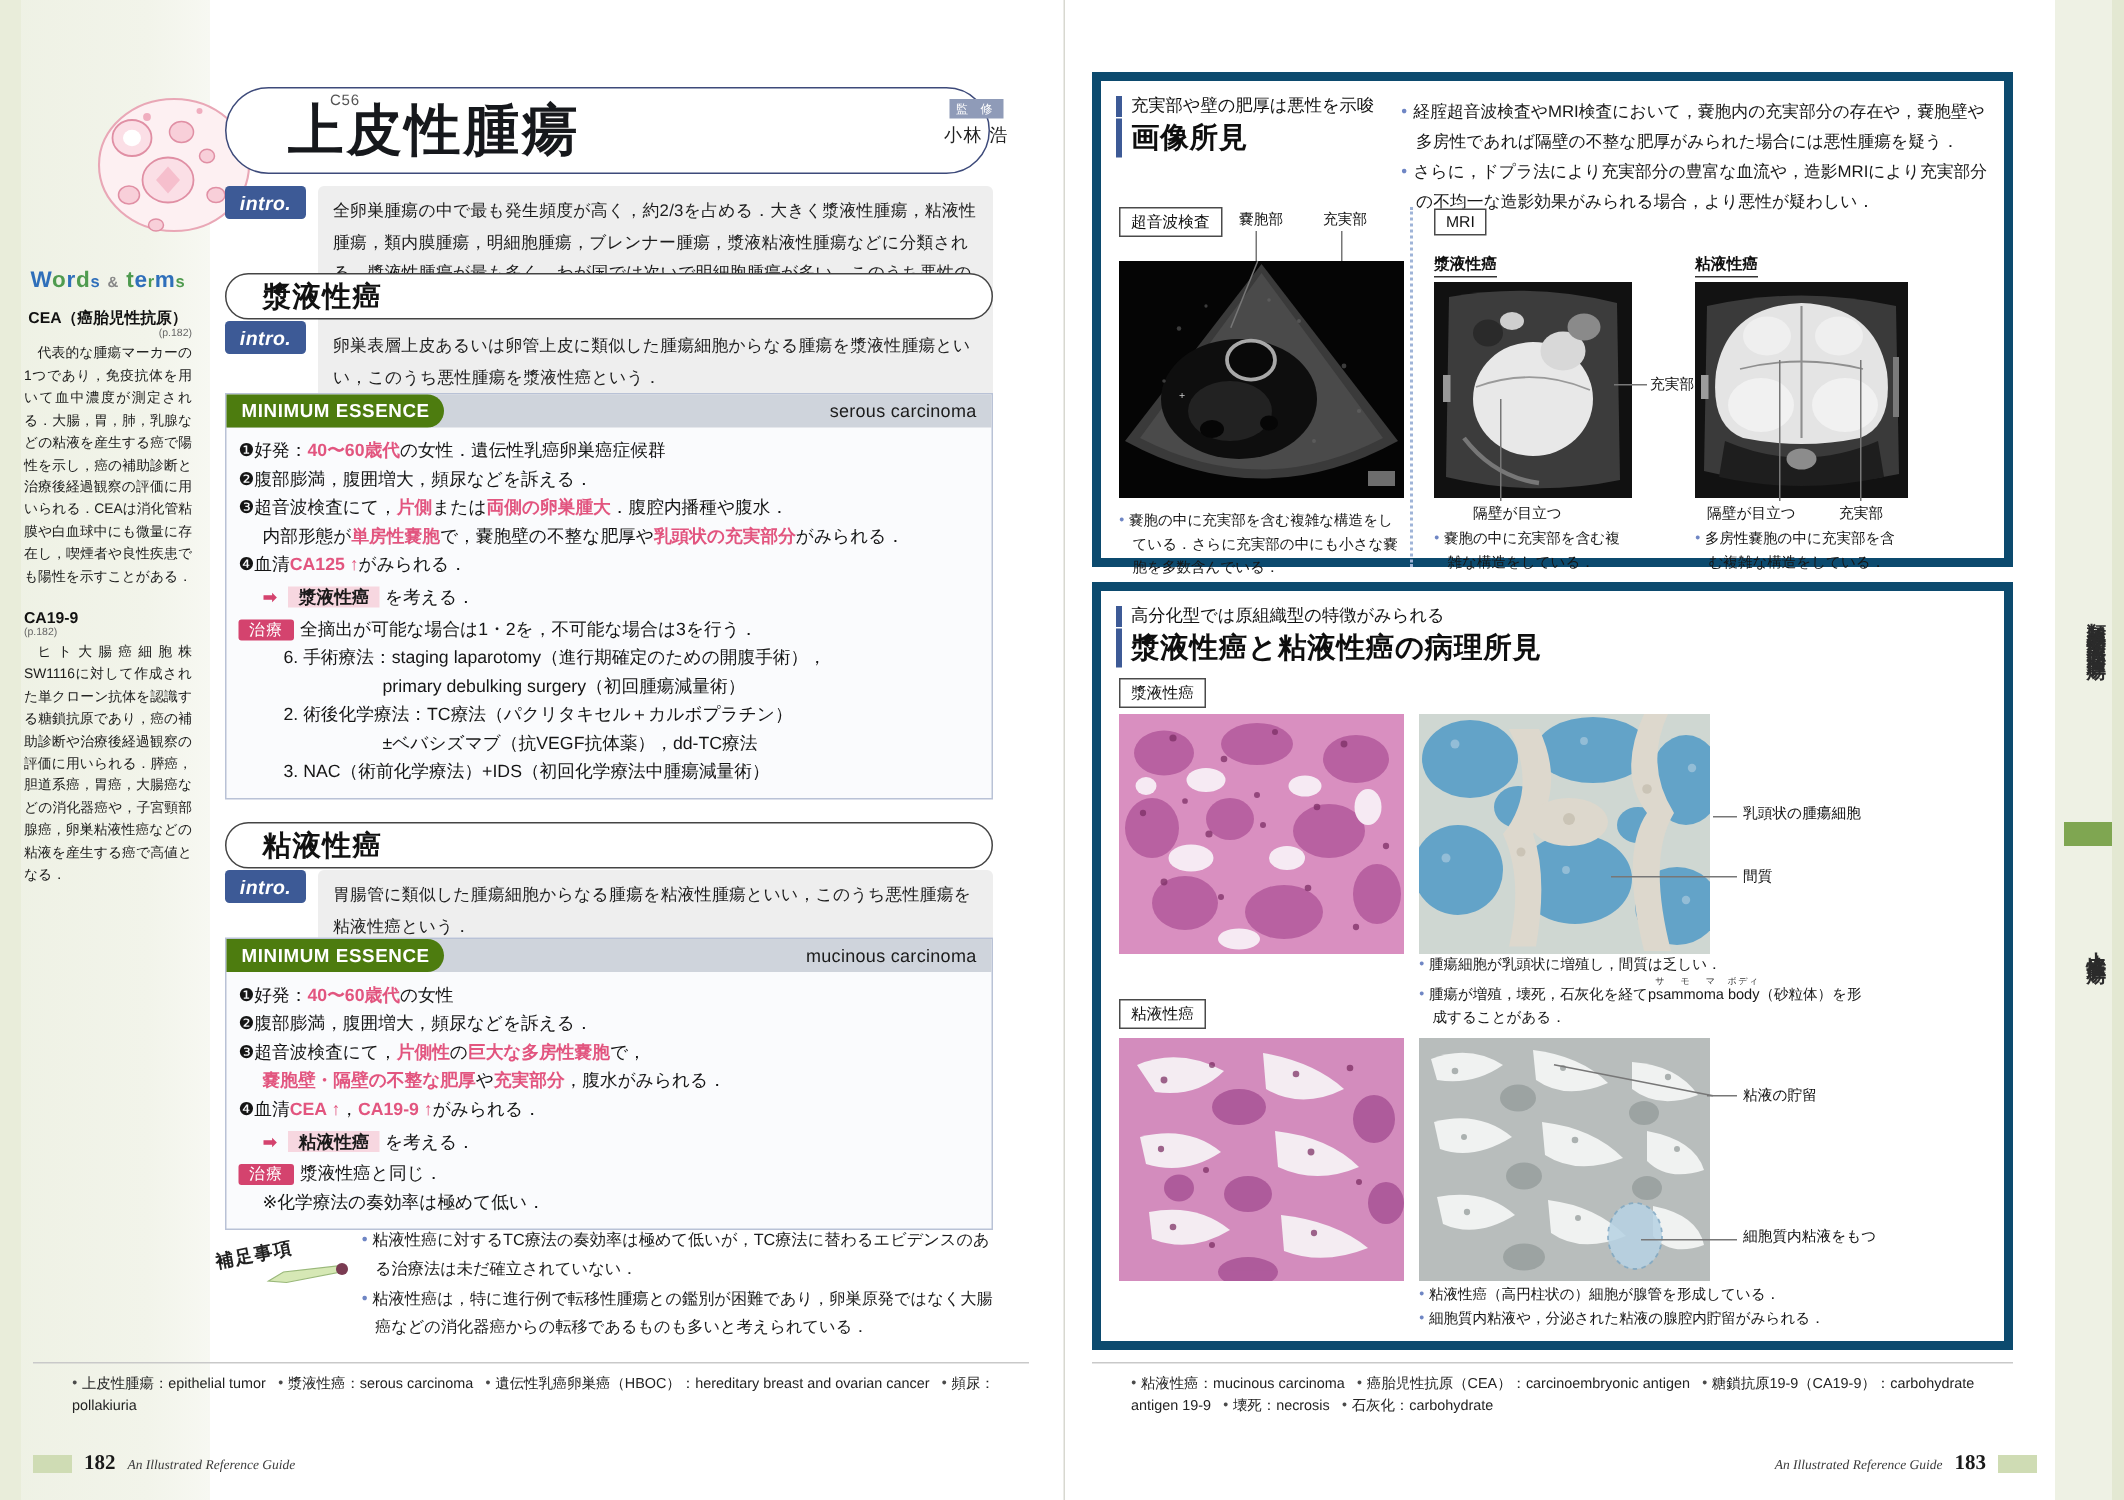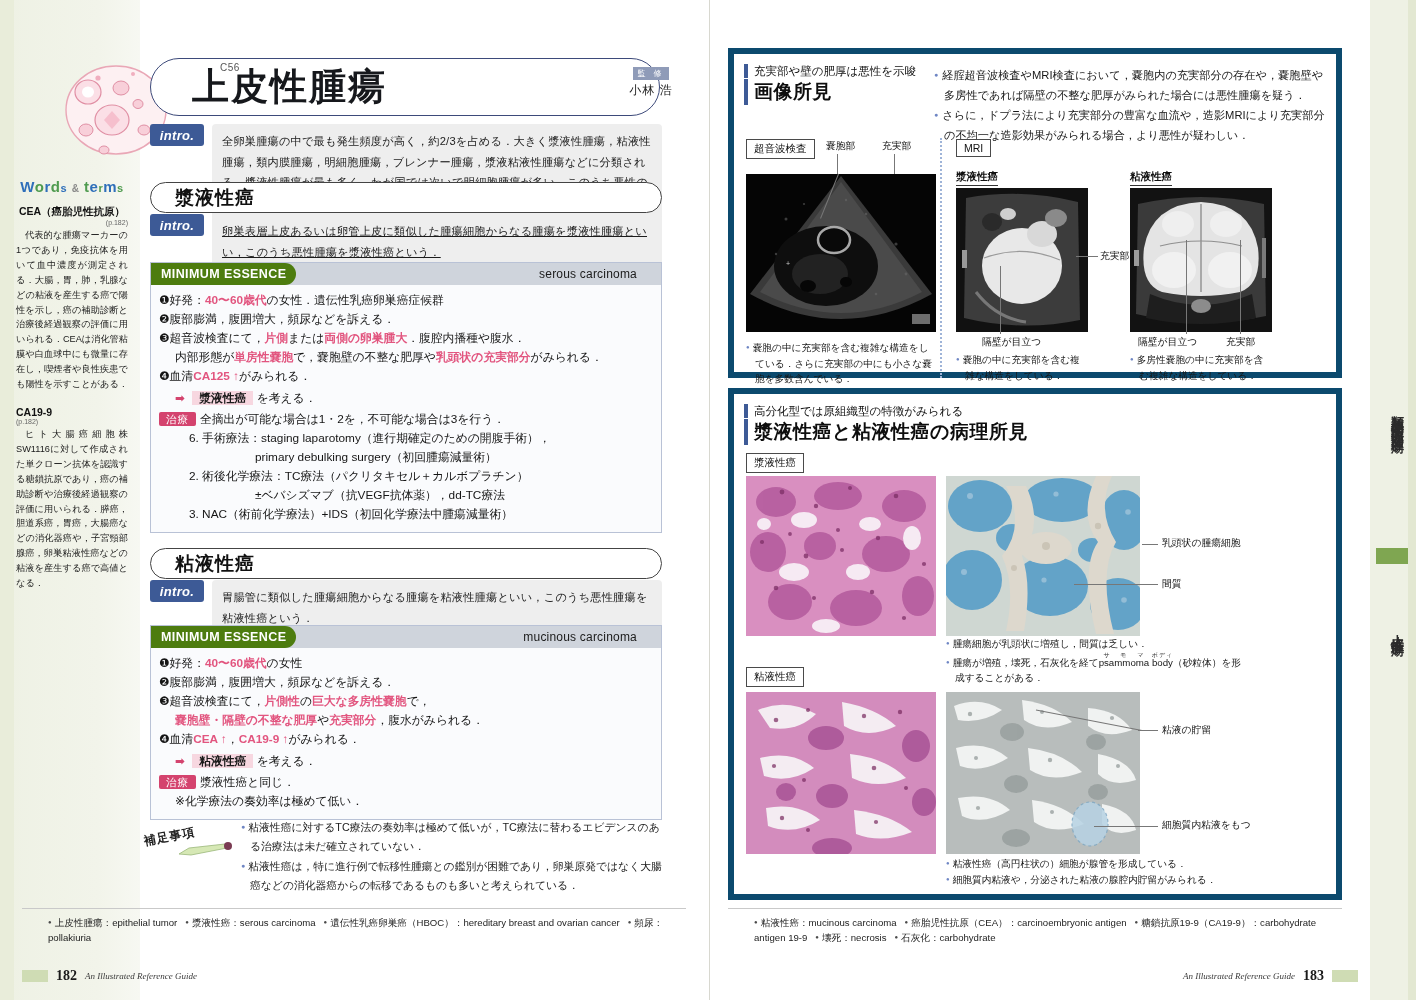--- a/index.html
+++ b/index.html
@@ -75,21 +75,21 @@
   .me-box { position:absolute; border:1px solid #b9c2d6; background:#fafbfd; }
   .me-head {
     height:22px; background:#cfd4dc; display:flex; align-items:center;
     justify-content:space-between;
   }
   .me-head-l {
     background:#4d7c0f; color:#fff; font-size:12.5px; font-weight:700;
     padding:0 10px; height:22px; line-height:22px; letter-spacing:.4px;
     border-radius:0 11px 11px 0;
   }
-  .me-head-r { font-size:12px; color:#1b1b1b; padding-right:24px; letter-spacing:.2px; }
+  .me-head-r { font-size:12px; color:#1b1b1b; padding-right:10px; letter-spacing:.2px; }
   .me-body { padding:6px 8px 8px 8px; font-size:11.8px; line-height:1.62; color:#151515; }
   .me-line { white-space:nowrap; }
   .pink { color:#e2557f; font-weight:700; }
   .hl-pink {
     background:#f7d7e0; padding:0 7px; font-weight:700; color:#1a1a1a;
   }
   .tx-tag {
     background:#d4436e; color:#fff; font-size:10.5px; padding:1px 7px;
     border-radius:2px; margin-right:4px; letter-spacing:1px;
   }
@@ -235,21 +235,21 @@
         <div style="font-size:9.2px; line-height:1.62; text-align:justify; color:#1a1a1a; text-indent:9px; margin-top:2px;">ヒト大腸癌細胞株SW1116に対して作成された単クローン抗体を認識する糖鎖抗原であり，癌の補助診断や治療後経過観察の評価に用いられる．膵癌，胆道系癌，胃癌，大腸癌などの消化器癌や，子宮頸部腺癌，卵巣粘液性癌などの粘液を産生する癌で高値となる．</div>
       </div>
     </div>
 
     <div class="sec-pill" style="left:150px; top:182px; width:512px;">
       <span>漿液性癌</span>
     </div>
 
     <div class="intro-row" style="left:150px; top:214px; width:512px;">
       <div class="intro-tag">intro.</div>
-      <div class="intro-body" style="width:450px;text-decoration:underline;">卵巣表層上皮あるいは卵管上皮に類似した腫瘍細胞からなる腫瘍を漿液性腫瘍といい，このうち悪性腫瘍を漿液性癌という．</div>
+      <div class="intro-body" style="width:450px;">卵巣表層上皮あるいは卵管上皮に類似した腫瘍細胞からなる腫瘍を漿液性腫瘍といい，このうち悪性腫瘍を漿液性癌という．</div>
     </div>
 
     <div class="me-box" style="left:150px; top:262px; width:512px;">
       <div class="me-head">
         <div class="me-head-l">MINIMUM ESSENCE</div>
         <div class="me-head-r">serous carcinoma</div>
       </div>
       <div class="me-body">
         <div class="me-line">❶好発：<span class="pink">40〜60歳代</span>の女性．遺伝性乳癌卵巣癌症候群</div>
         <div class="me-line">❷腹部膨満，腹囲増大，頻尿などを訴える．</div>

